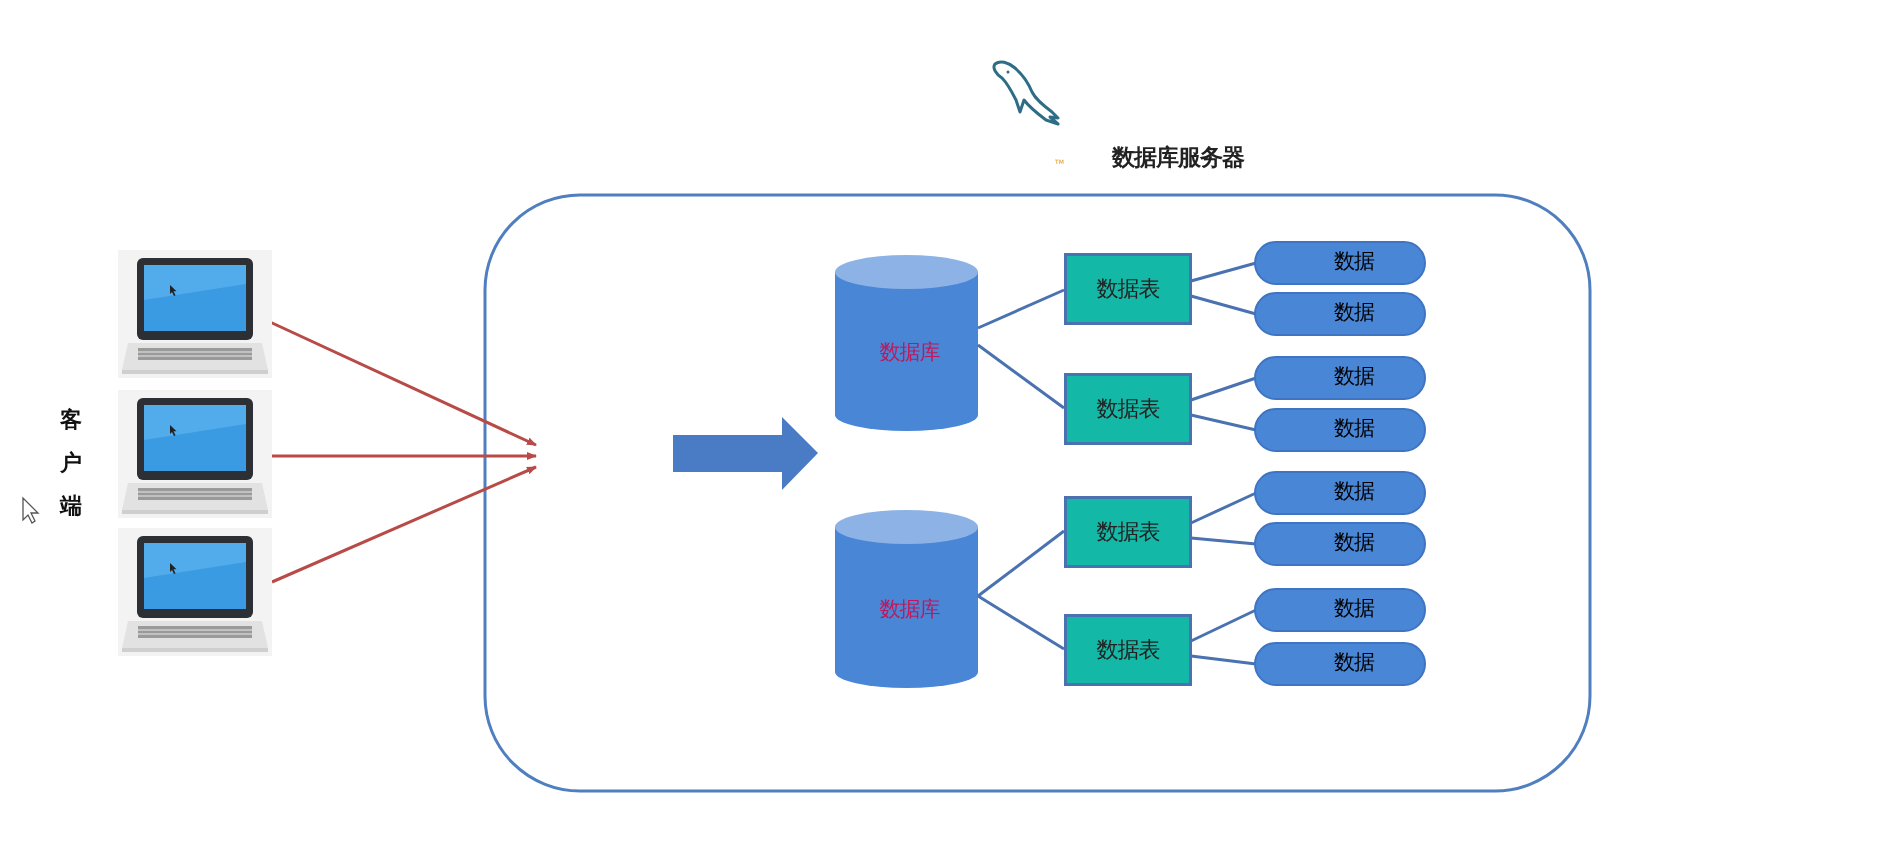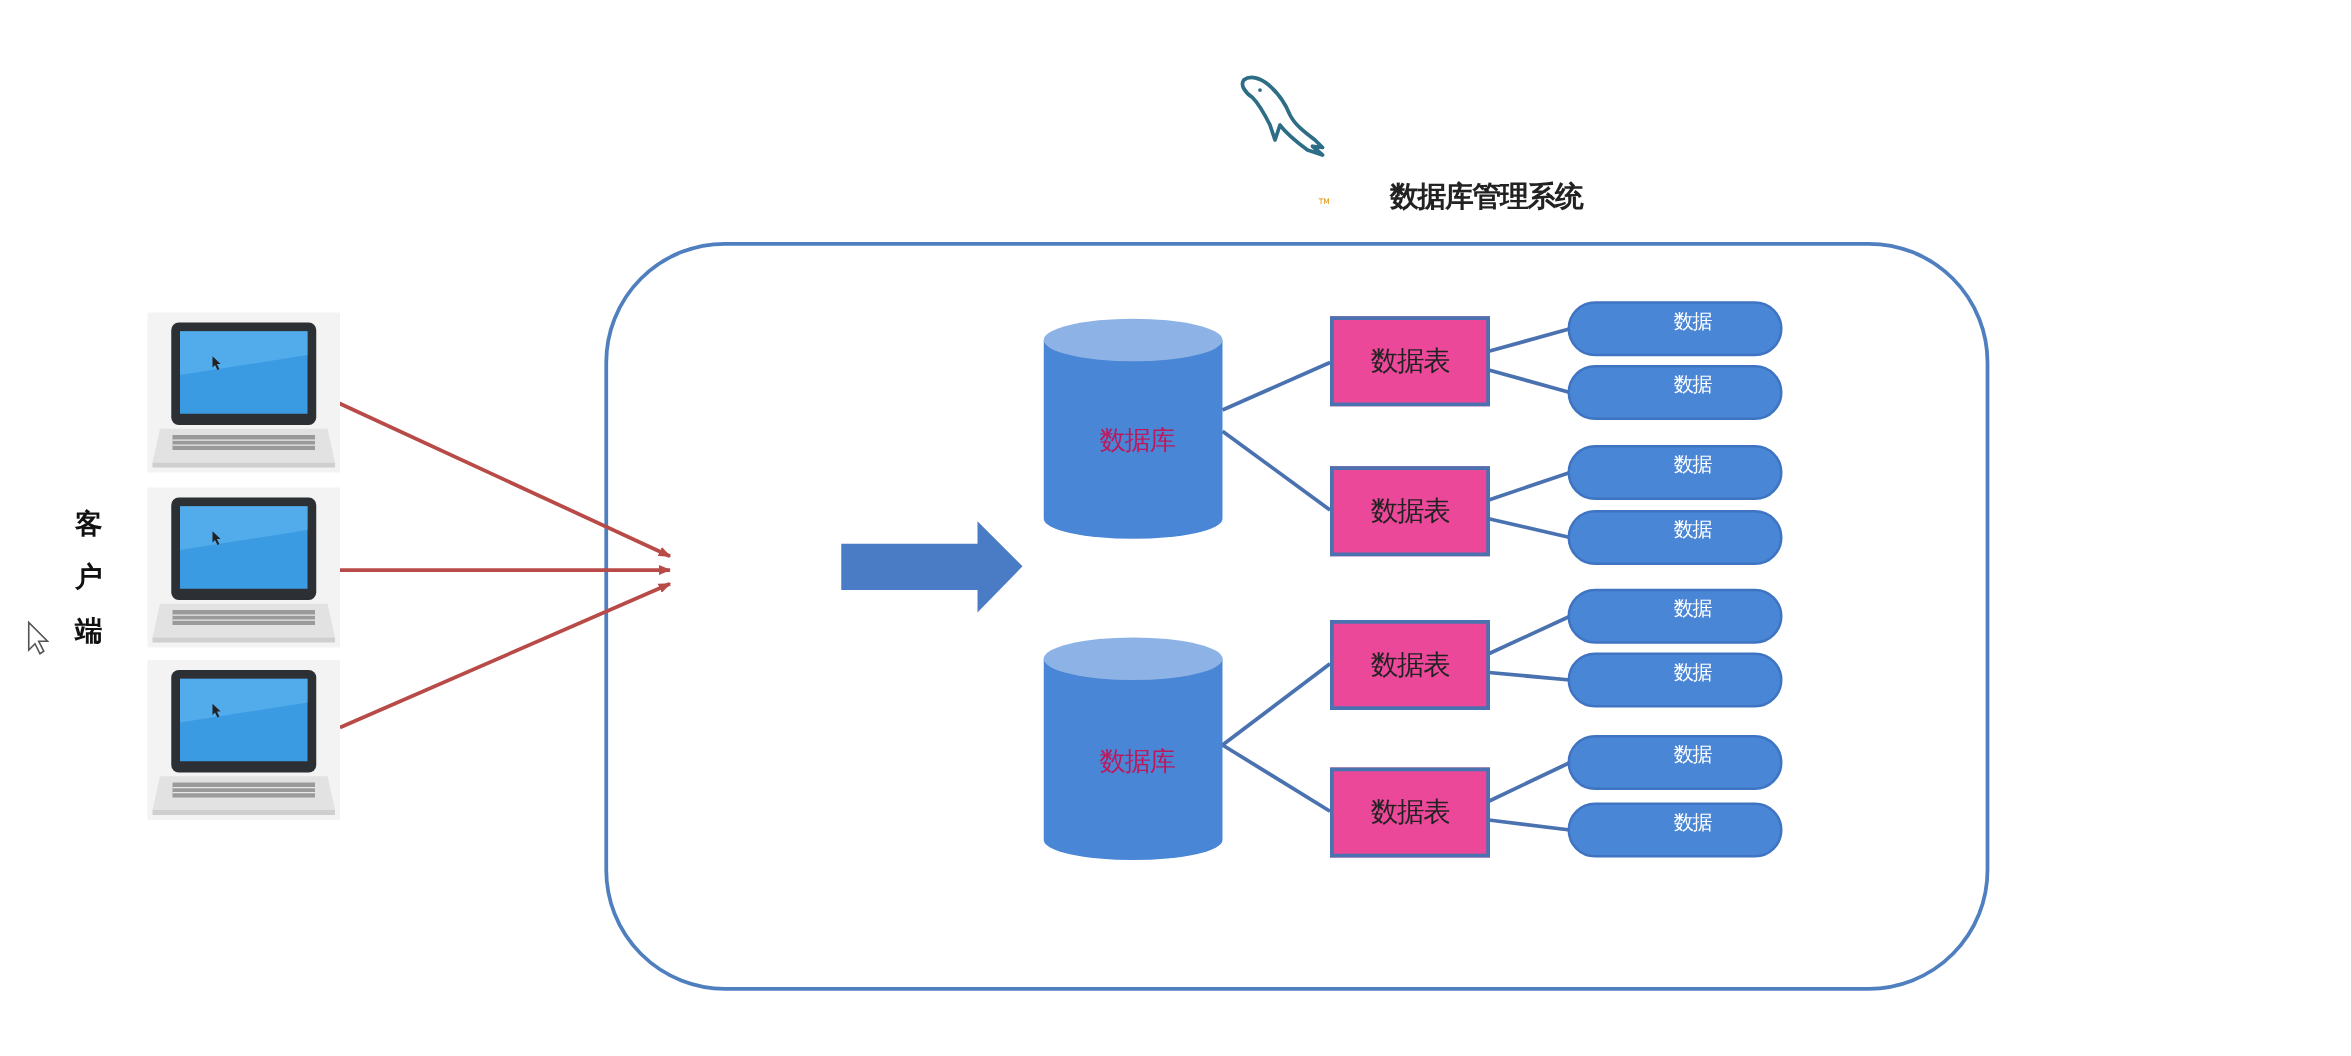--- a/index.html
+++ b/index.html
@@ -18,28 +18,28 @@
                   color:#222; font-family:"DejaVu Sans", sans-serif; letter-spacing:-1px; }
 
   .client-label { position:absolute; left:57px; top:398px; width:28px; font-size:22px;
                   font-weight:700; color:#111; line-height:43px; text-align:center; }
 
   .dbms { position:absolute; left:541px; top:280px; width:115px; height:400px; background:#4a86d6;
           border-radius:16px; display:flex; align-items:center; justify-content:center; }
   .dbms-text { color:#f2f6fc; font-size:30px; line-height:38px; width:32px; text-align:center;
                word-break:break-all; font-family:"DejaVu Sans", sans-serif; }
 
-  .table-box { position:absolute; width:122px; height:66px; border:3px solid #4a72b0; background:#ec4899;
+  .table-box { position:absolute; width:122px; height:66px; border:3px solid #4a72b0; background:#14b8a6;
                display:flex; align-items:center; justify-content:center; box-sizing:content-box; }
   .table-text { font-size:22px; color:#222; letter-spacing:-1px; }
 
   .pill { position:absolute; left:1254px; width:172px; height:44px; background:#4a86d6;
           border-radius:22px; border:2px solid #3f74c2; box-sizing:border-box;
           display:flex; justify-content:center; padding-top:4px; }
-  .pill-text { color:#ffffff; font-size:16px; letter-spacing:-1px;margin-left:28px; }
+  .pill-text { color:#000000; font-size:21px; letter-spacing:-1px;margin-left:28px; }
 
   .db-text { position:absolute; color:#be185d; font-size:21px; letter-spacing:-1px; width:149px;
              text-align:center; }
 </style>
 </head>
 <body>
 
 <div id="stage">
 
   <svg class="abs" style="left:0;top:0" width="1881" height="845">
@@ -122,21 +122,21 @@
           <rect x="138" y="626" width="114" height="12" fill="#9a9a9a"></rect>
           <path d="M138,630 L252,630 M138,634 L252,634" stroke="#e8e8e8" stroke-width="1"></path>
           <rect x="122" y="648" width="146" height="4" fill="#cfcfcf"></rect>
         </g>
       </g>
 
     <path d="M23,498 L23,520 L28,515 L32,523 L35,521 L31,513 L38,513 Z" fill="#fff" stroke="#555" stroke-width="1.3"></path>
   </svg>
 
   <div class="logo-tm">TM</div>
-  <div class="server-label">数据库管理系统</div>
+  <div class="server-label">数据库服务器</div>
 
   <div class="client-label">客户端</div>
 
 
   <div class="db-text" style="left:835px;top:338px">数据库</div>
   <div class="db-text" style="left:835px;top:595px">数据库</div>
 
   <div class="table-box" style="left:1064px;top:253px">
     <span class="table-text">数据表</span>
   </div>

